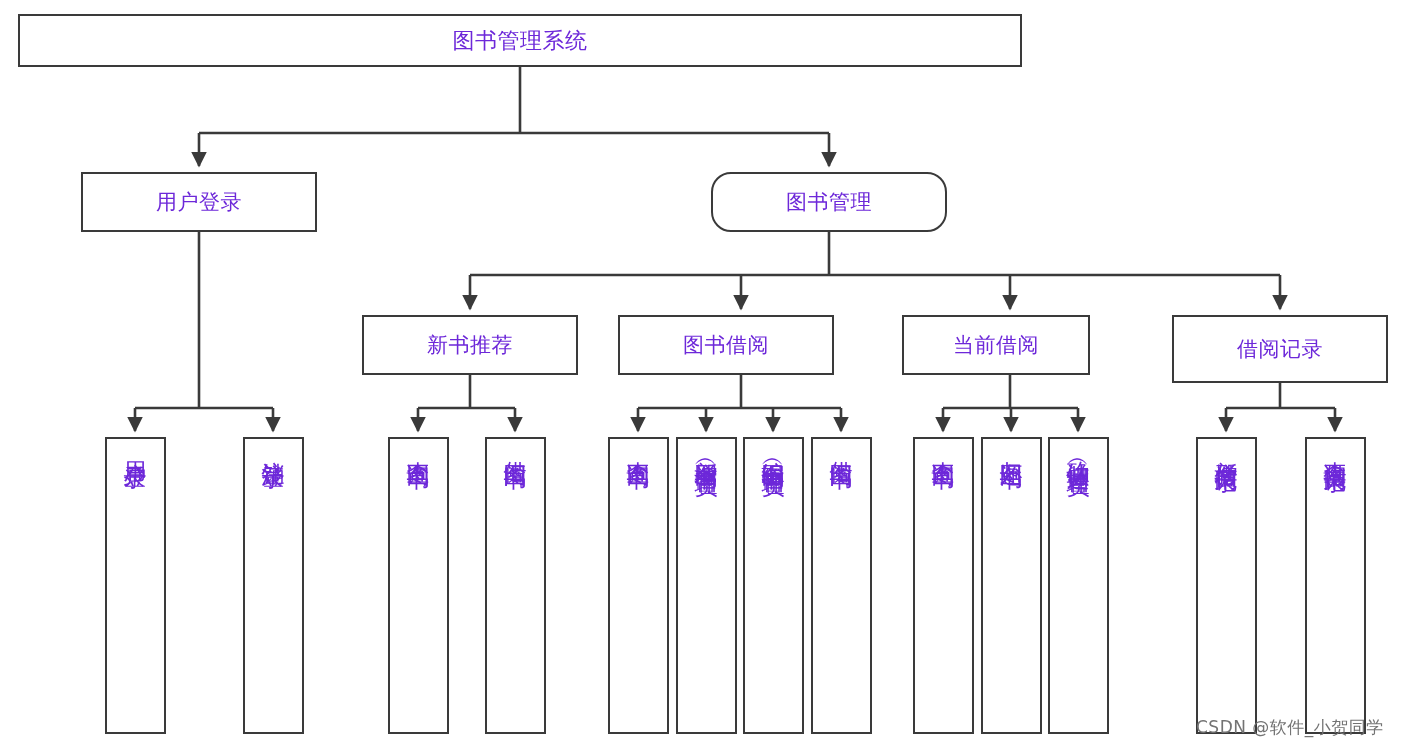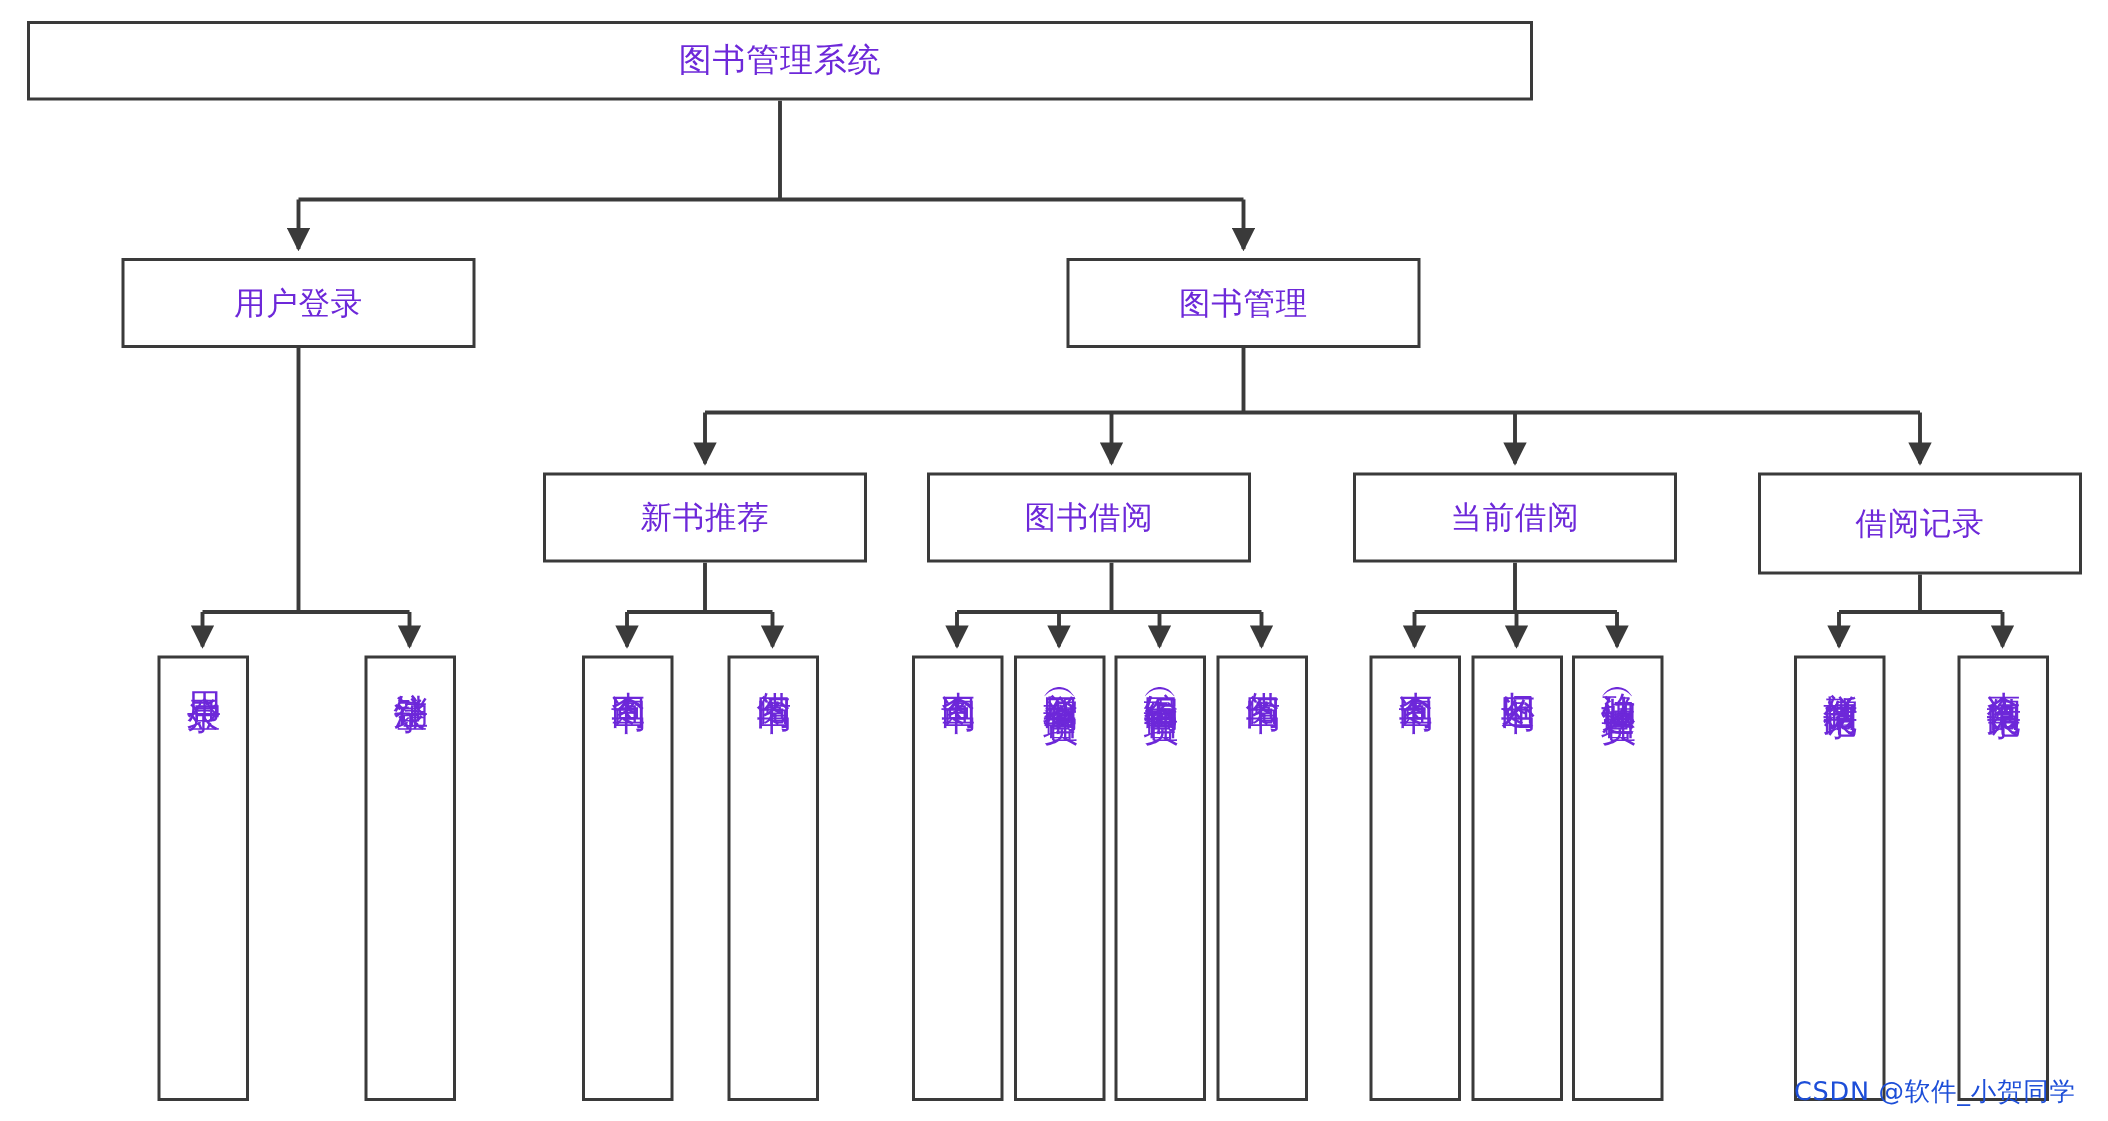--- a/index.html
+++ b/index.html
@@ -61,21 +61,21 @@
     writing-mode: vertical-rl;
     text-orientation: upright;
     font-size: 23px;
     line-height: 1.05;
     letter-spacing: 2px;
     white-space: nowrap;
   }
   .watermark {
     position: absolute;
     font-size: 17px;
-    color: #1d4ed8;
+    color: #737373;
     white-space: nowrap;
     z-index: 5;
     letter-spacing: 0.5px;
   }
 </style>
 </head>
 <body>
 
 <div id="diagram">
 
@@ -129,31 +129,31 @@
     </g>
   </svg>
 
   <div class="node root horiz" style="left:18px; top:14px; width:1004px; height:53px;">
     <span class="node-label">图书管理系统</span>
   </div>
 
   <div class="node horiz" style="left:81px; top:172px; width:236px; height:60px;">
     <span class="node-label">用户登录</span>
   </div>
-  <div class="node horiz" style="left:711px; top:172px; width:236px; height:60px;">
+  <div class="node horiz" style="left:711px; top:172px; width:236px; height:60px;border-radius:20px;">
     <span class="node-label">图书管理</span>
   </div>
 
   <div class="node horiz" style="left:362px; top:315px; width:216px; height:60px;justify-content:center;">
     <span class="node-label">新书推荐</span>
   </div>
   <div class="node horiz" style="left:618px; top:315px; width:216px; height:60px;">
     <span class="node-label">图书借阅</span>
   </div>
-  <div class="node horiz" style="left:902px; top:315px; width:216px; height:60px;">
+  <div class="node horiz" style="left:902px; top:315px; width:188px; height:60px;">
     <span class="node-label">当前借阅</span>
   </div>
   <div class="node horiz" style="left:1172px; top:315px; width:216px; height:68px;">
     <span class="node-label">借阅记录</span>
   </div>
 
   <div class="node vert" style="left:105px; top:437px; width:61px; height:297px;">
     <span class="node-label">用户登录</span>
   </div>
   <div class="node vert" style="left:243px; top:437px; width:61px; height:297px;">

